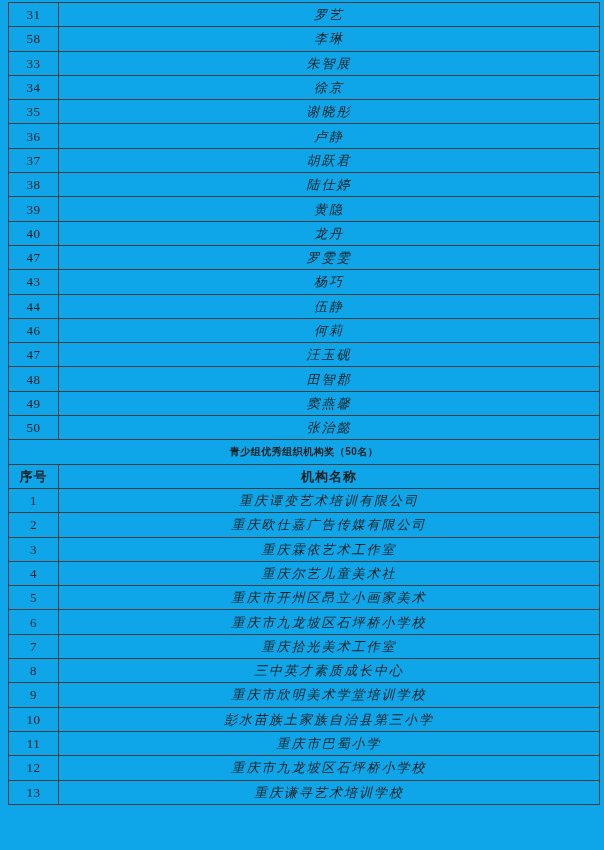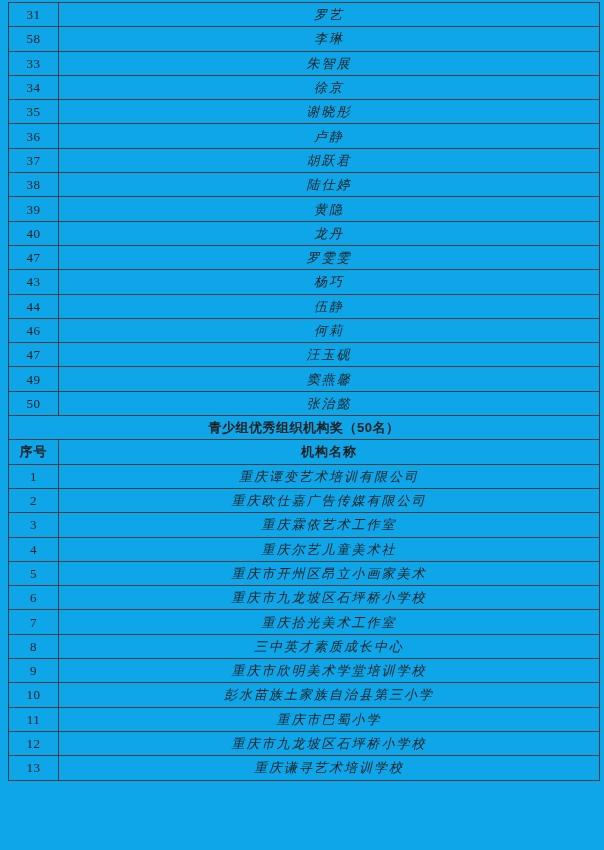--- a/index.html
+++ b/index.html
@@ -42,21 +42,21 @@
     letter-spacing: 0.5px;
   }
   td.name-cell {
     font-family: "Liberation Serif", "DejaVu Serif", serif;
     letter-spacing: 2px;
     font-style: italic;
   }
   tr.section-row td {
     font-family: "Liberation Sans", "DejaVu Sans", sans-serif;
     font-weight: bold;
-    font-size: 13px;
+    font-size: 10px;
     letter-spacing: 0.5px;
   }
   tr.colheader-row td {
     font-family: "Liberation Sans", "DejaVu Sans", sans-serif;
     font-weight: bold;
     font-size: 13px;
     letter-spacing: 1px;
   }
 </style>
 </head>
@@ -119,20 +119,24 @@
         </tr>
         <tr>
           <td class="col-no num-cell">46</td>
           <td class="col-name name-cell">何莉</td>
         </tr>
         <tr>
           <td class="col-no num-cell">47</td>
           <td class="col-name name-cell">汪玉砚</td>
         </tr>
         <tr>
+          <td class="col-no num-cell">48</td>
+          <td class="col-name name-cell">田智郡</td>
+        </tr>
+        <tr>
           <td class="col-no num-cell">49</td>
           <td class="col-name name-cell">窦燕馨</td>
         </tr>
         <tr>
           <td class="col-no num-cell">50</td>
           <td class="col-name name-cell">张治懿</td>
         </tr>
         <tr class="section-row">
           <td class="" colspan="2">青少组优秀组织机构奖（50名）</td>
         </tr>

